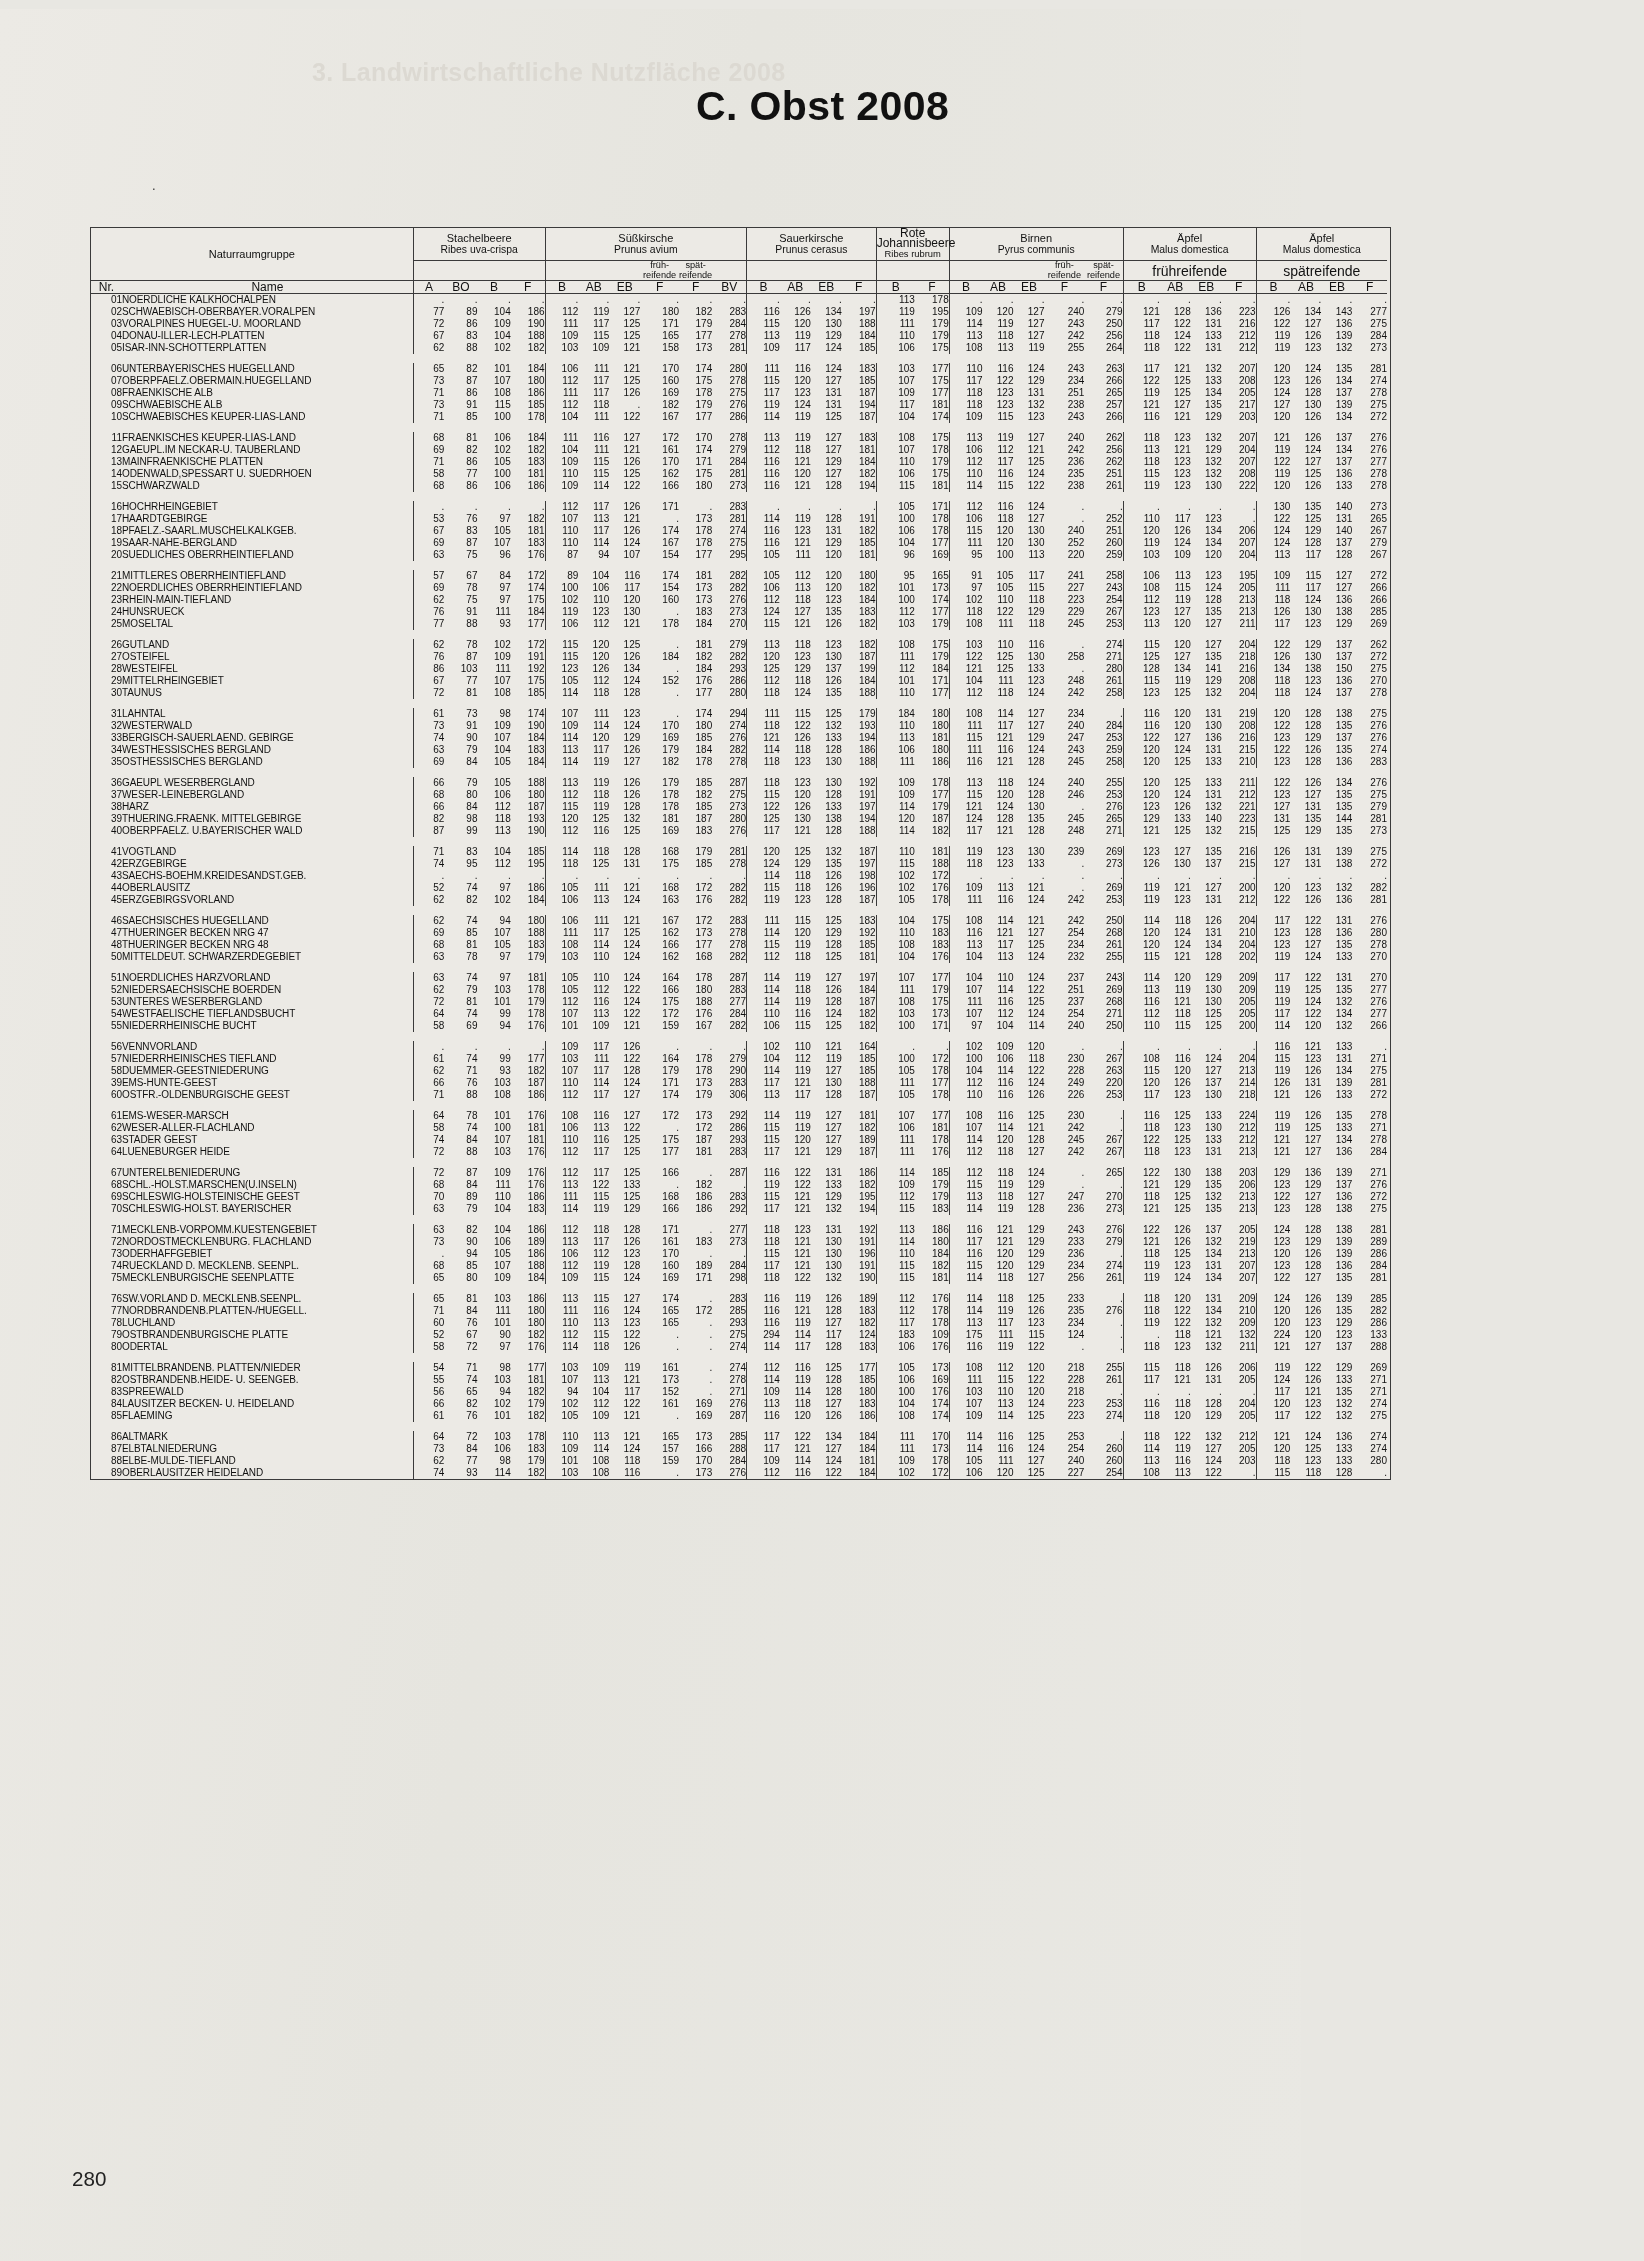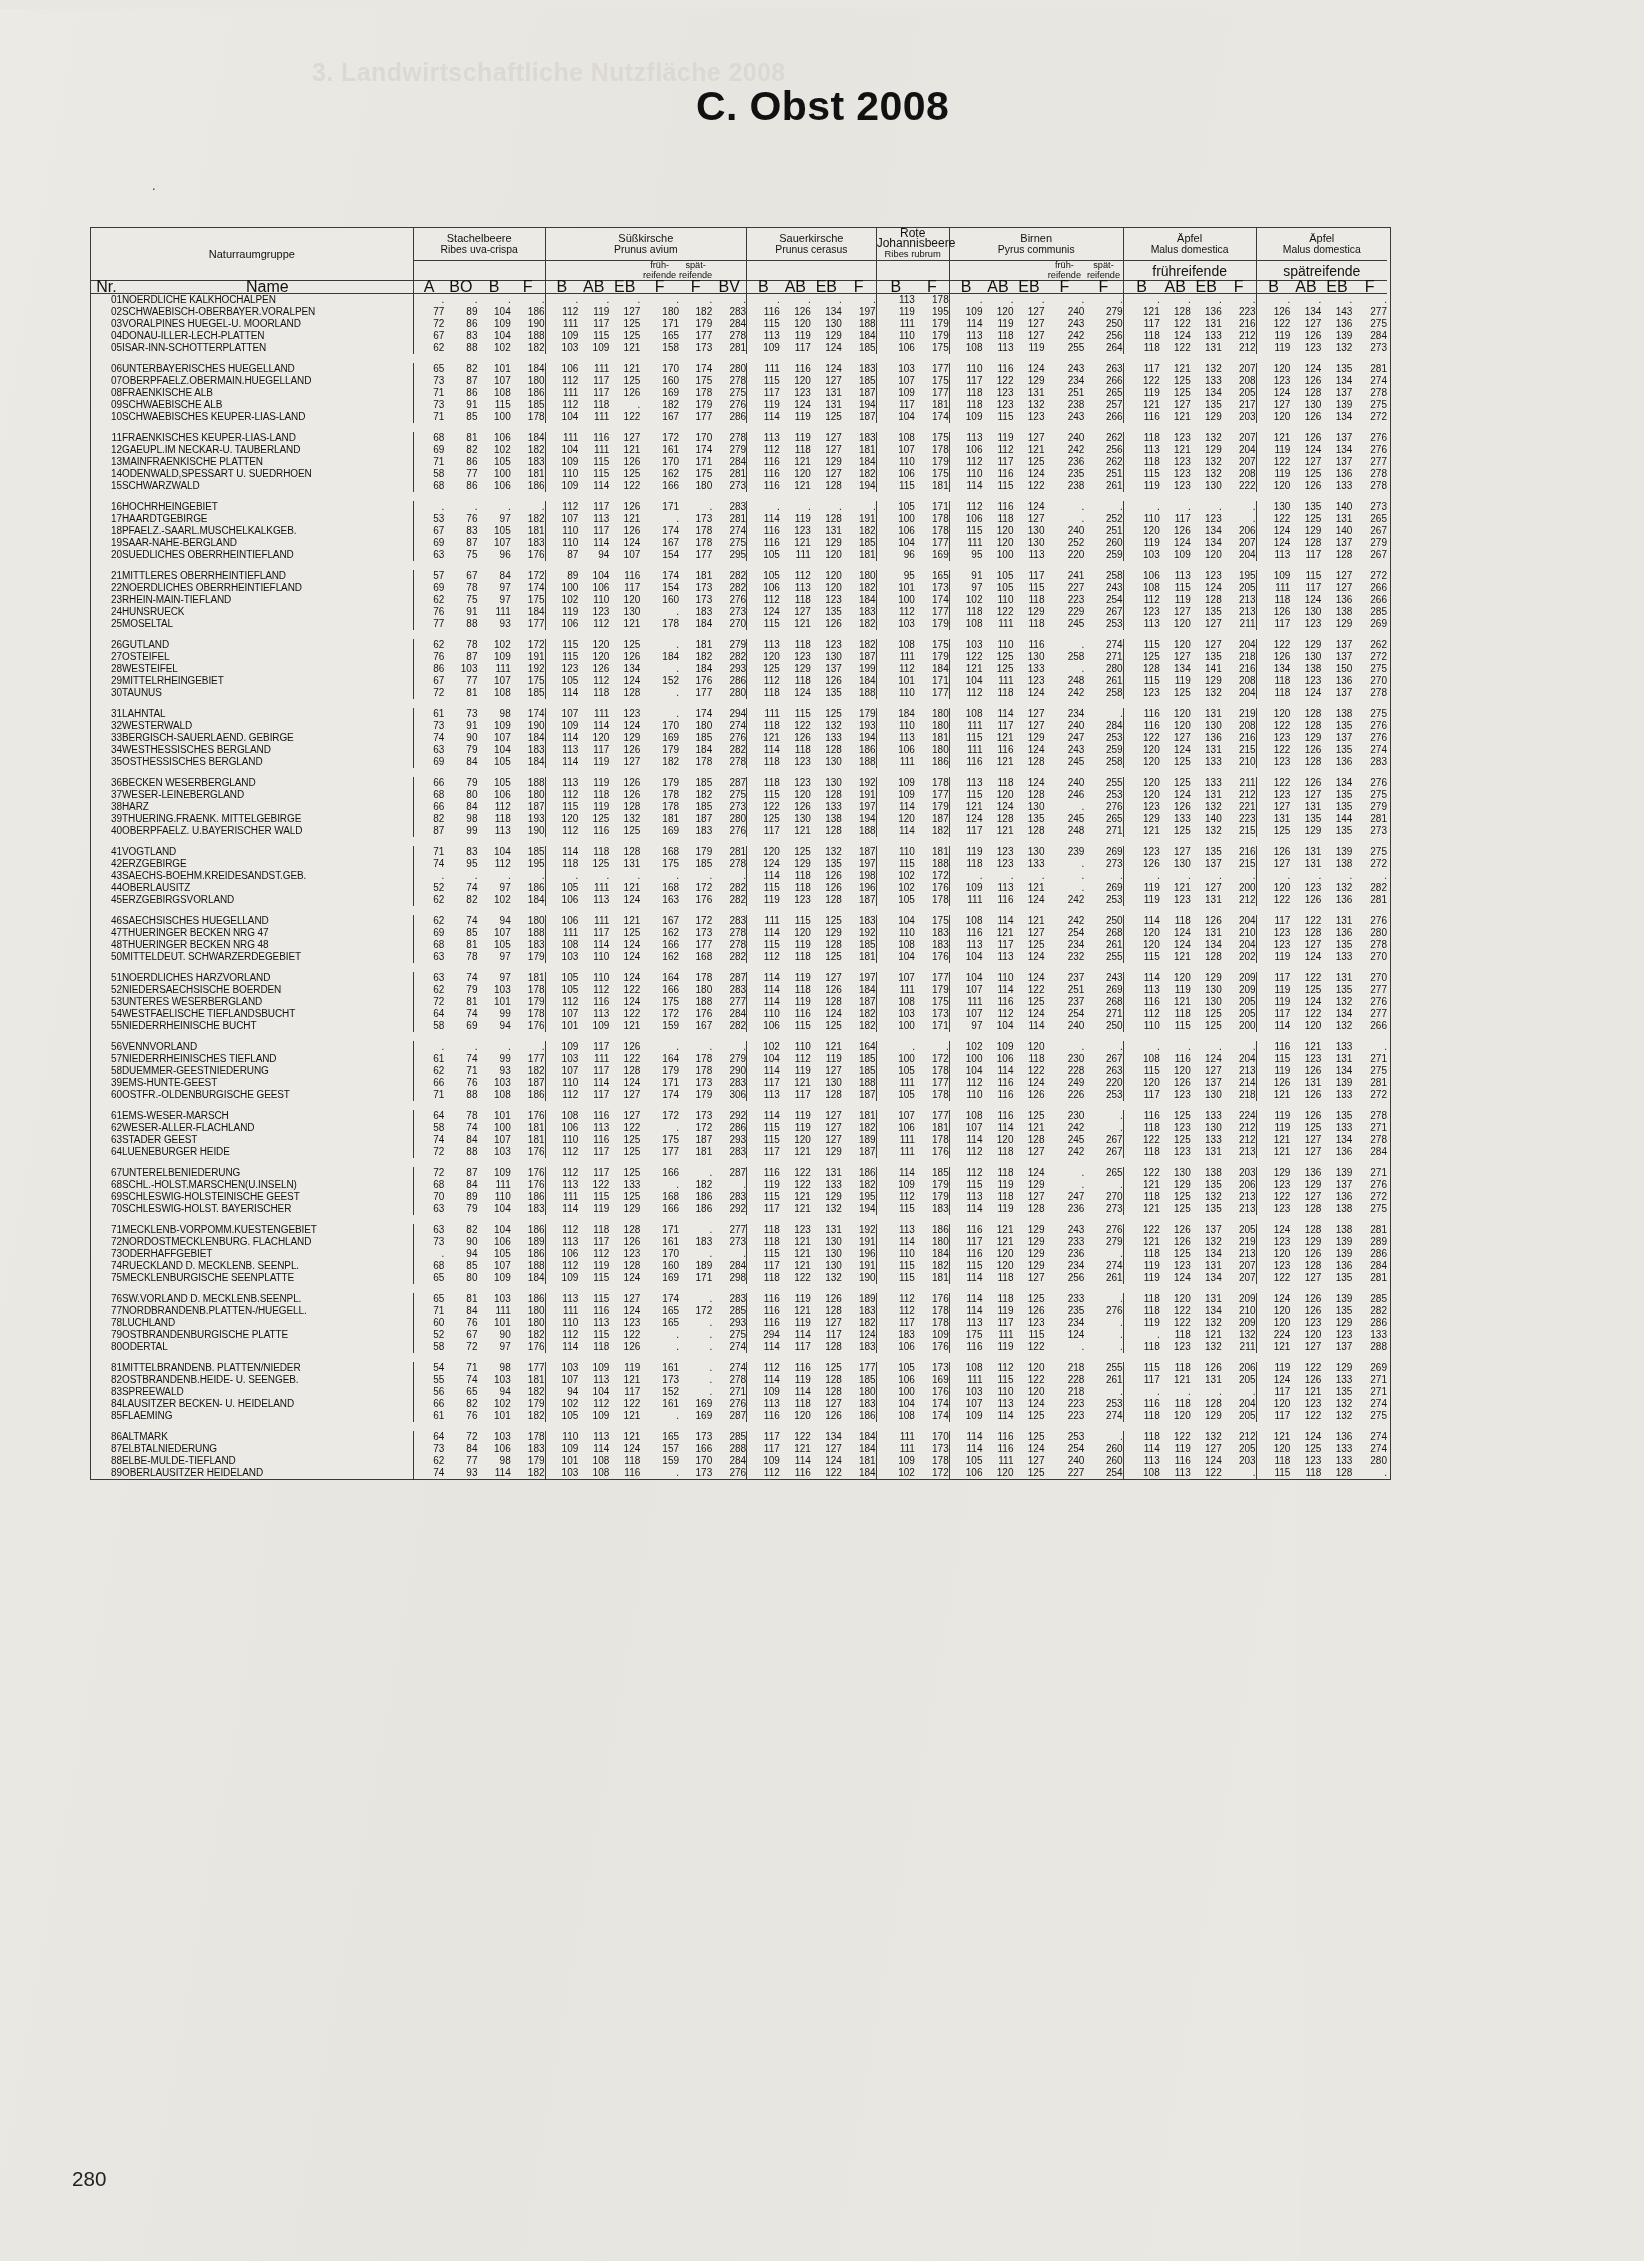--- a/index.html
+++ b/index.html
@@ -56,21 +56,21 @@
   .sub-head th{
     border-bottom:0.8px solid #3a3a3a;
     font-weight:normal;
     text-align:center;
     font-size:14px;
   }
   .col-head th{
     border-bottom:1.3px solid #3a3a3a;
     font-weight:normal;
     text-align:center;
-    font-size:16px;
+    font-size:12px;
   }
   .vline{ border-left:0.8px solid #3a3a3a; }
   td.nr{ text-align:right; padding-right:4.1px; font-size:10px;}
   td.name{ text-align:left; padding-left:4.1px; letter-spacing:-0.1px; font-size:10px;}
   td.num{ text-align:right; padding-right:5px; font-size:10px;}
   tr.spacer td{ height:9px; }
   .hdr-natur{ text-align:center; font-size:11.5px; }
   .nr-lbl{ text-align:left; padding-left:5px;}
   .name-lbl{ text-align:left; padding-left:4.1px;}
 </style>
@@ -1394,21 +1394,21 @@
             <td class="num vline">123</td>
             <td class="num">128</td>
             <td class="num">136</td>
             <td class="num">283</td>
           </tr>
           <tr class="spacer">
             <td colspan="31"></td>
           </tr>
           <tr>
             <td class="nr">36</td>
-            <td class="name">BECKEN WESERBERGLAND</td>
+            <td class="name">GAEUPL WESERBERGLAND</td>
             <td class="num vline">66</td>
             <td class="num">79</td>
             <td class="num">105</td>
             <td class="num">188</td>
             <td class="num vline">113</td>
             <td class="num">119</td>
             <td class="num">126</td>
             <td class="num">179</td>
             <td class="num">185</td>
             <td class="num">287</td>

